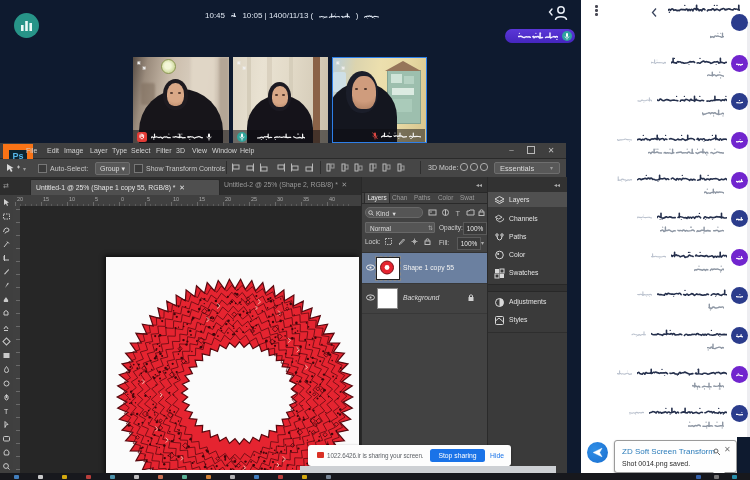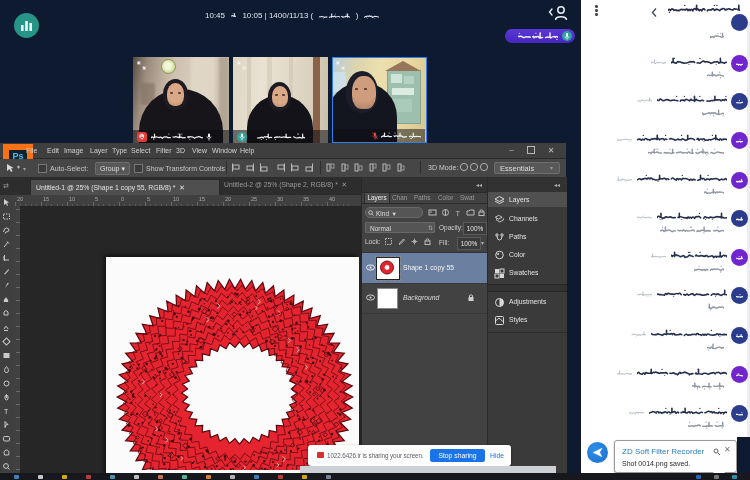--- a/index.html
+++ b/index.html
@@ -1366,21 +1366,21 @@
     <div class="abs" style="left:122px;top:4px;width:55px;height:13px;background:#1a73e8;border-radius:2.5px;color:#fff;font-size:6.8px;line-height:13px;text-align:center">Stop sharing</div>
     <div class="abs" style="left:182px;top:6.5px;font-size:6.8px;color:#1a73e8">Hide</div>
   </div>
 <div class="abs" style="left:300px;top:466px;width:256px;height:8px;background:#cdd0d4"></div>
 <div class="abs" style="left:587px;top:442px;width:21px;height:21px;border-radius:50%;background:radial-gradient(circle at 35% 35%,#2f8ee6,#1a6fd0);display:flex;align-items:center;justify-content:center">
     <svg width="11" height="11" viewBox="0 0 11 11">
       <path d="M10 1.2 L1.2 5.5 L10 9.8 L7.6 5.5 Z" fill="#fff" stroke="#fff" stroke-width="0.5" stroke-linejoin="round"></path>
     </svg>
   </div>
 <div class="abs" style="left:614px;top:440px;width:121px;height:31px;background:#fefefe;border:1px solid #9a9a9a;border-radius:3px;box-shadow:0 1px 2px rgba(0,0,0,.3)">
-    <div class="abs" style="left:7px;top:5.5px;font-size:8px;color:#2b7cba;white-space:nowrap">ZD Soft Filter Recorder</div>
+    <div class="abs" style="left:7px;top:5.5px;font-size:8px;color:#2b7cba;white-space:nowrap">ZD Soft Screen Transform</div>
     <svg class="abs" style="left:98px;top:7px" width="8" height="8" viewBox="0 0 8 8">
       <circle cx="3" cy="3" r="2" fill="none" stroke="#666" stroke-width="1"></circle>
       <line x1="4.5" y1="4.5" x2="7" y2="7" stroke="#666" stroke-width="1"></line>
     </svg>
     <div class="abs" style="left:109px;top:4px;font-size:8px;color:#777">✕</div>
     <div class="abs" style="left:7px;top:19px;font-size:7px;color:#2a2a2a;white-space:nowrap">Shot 0014.png saved.</div>
   </div>
 <div class="abs" style="left:714px;top:469px;width:9px;height:9px;background:#fefefe;border-right:1px solid #9a9a9a;border-bottom:1px solid #9a9a9a;transform:rotate(45deg)"></div>
 <div class="abs" style="left:0;top:473px;width:750px;height:7px;background:#17181d"></div>
 <div class="abs" style="left:14px;top:474.5px;width:5px;height:4.5px;background:#4a90d9;border-radius:1px;opacity:.85"></div>

